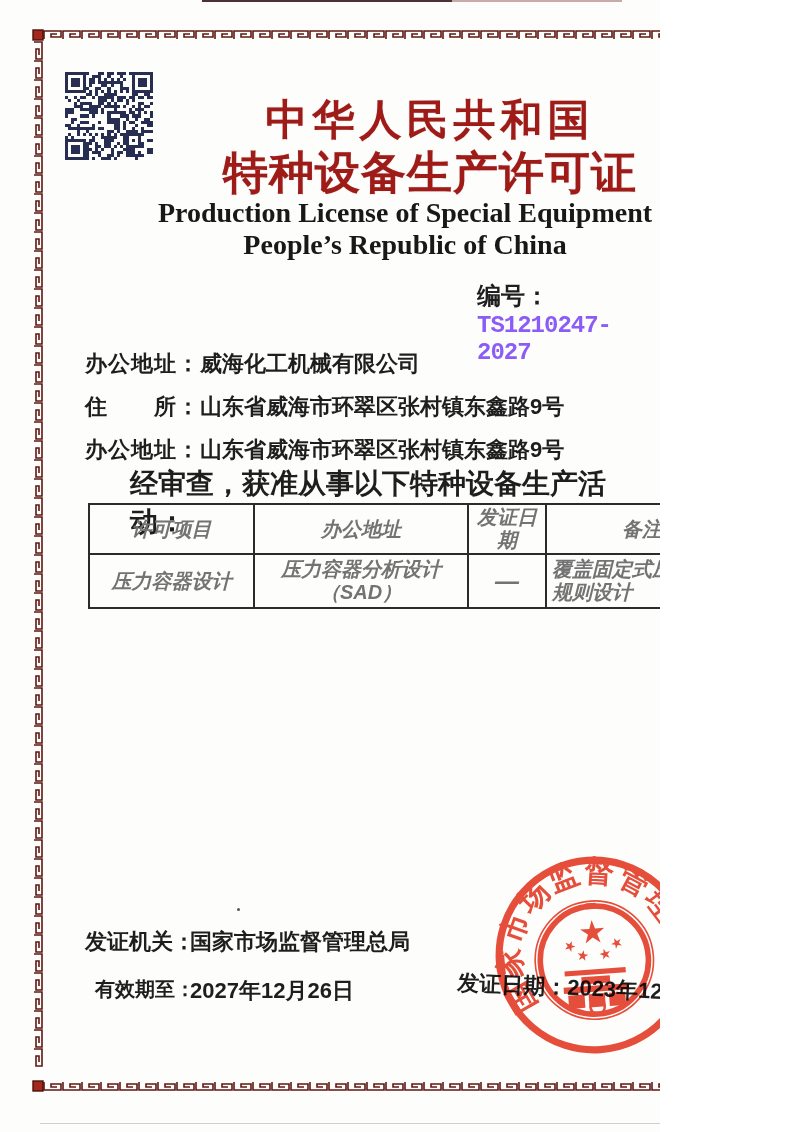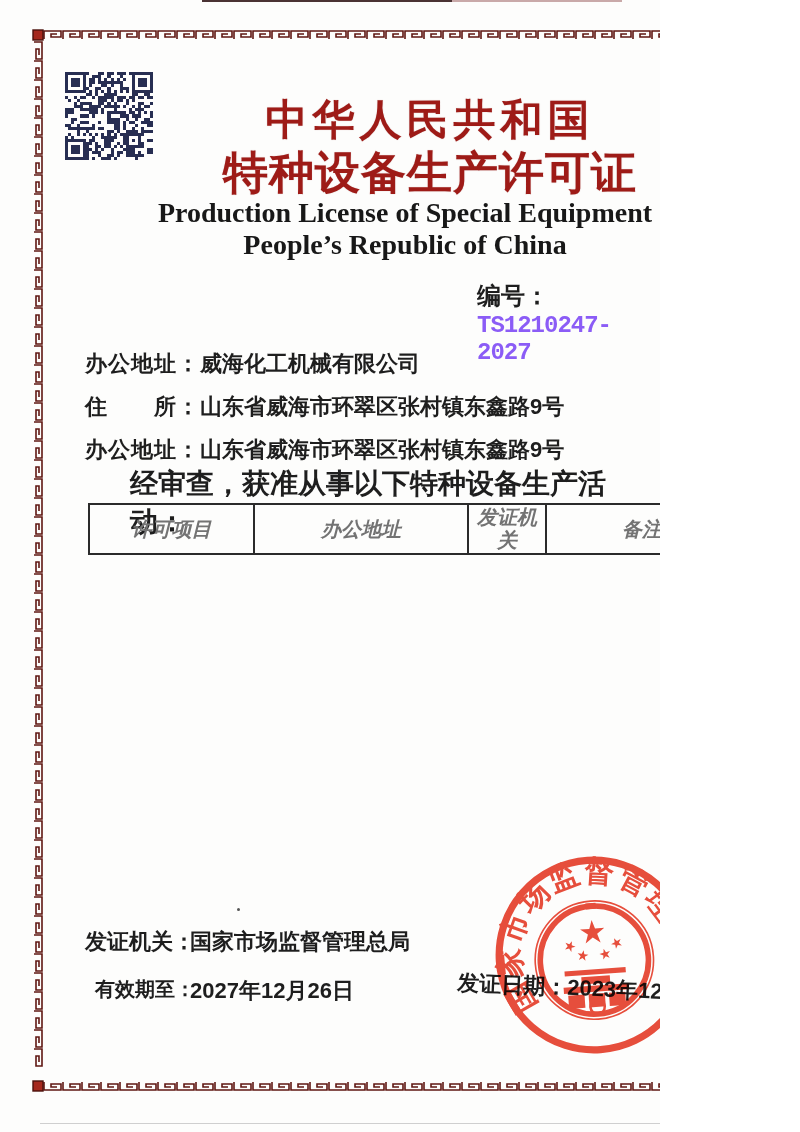--- a/index.html
+++ b/index.html
@@ -704,22 +704,31 @@
     <colgroup>
       <col style="width:165px">
         <col style="width:214px">
         <col style="width:78px">
         <col style="width:192px">
     </colgroup>
     <tbody>
         <tr style="height:33px;">
       <th>许可项目</th>
       <th>办公地址</th>
-      <th>发证机关</th>
+      <th>发证日期</th>
       <th>备注</th>
+    </tr>
+    <tr style="height:54px;">
+      <td>压力容器设计</td>
+      <td>
+        <div>压力容器分析设计</div>
+        <div>（SAD）</div>
+      </td>
+      <td style="font-size:24px;">—</td>
+      <td class="remark">覆盖固定式压力容器规则设计</td>
     </tr>
   </tbody>
     </table>
 
   <div class="abs cn" style="left:85px;top:927px;font-size:22px;">发证机关：</div>
   <div class="abs cn" style="left:190px;top:927px;font-size:22px;">国家市场监督管理总局</div>
 
   <div class="abs cn" style="left:95px;top:976px;font-size:20px;">有效期至：</div>
   <div class="abs cn" style="left:190px;top:976px;font-size:22px;">2027年12月26日</div>
 

